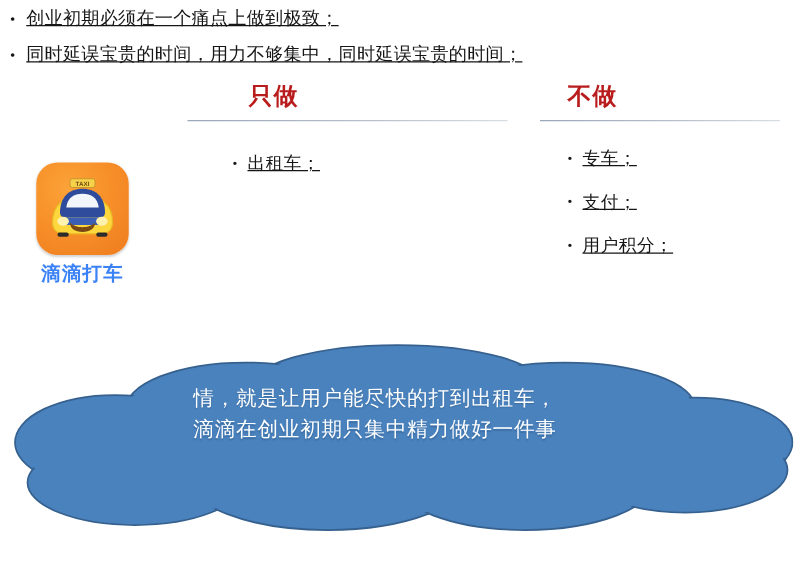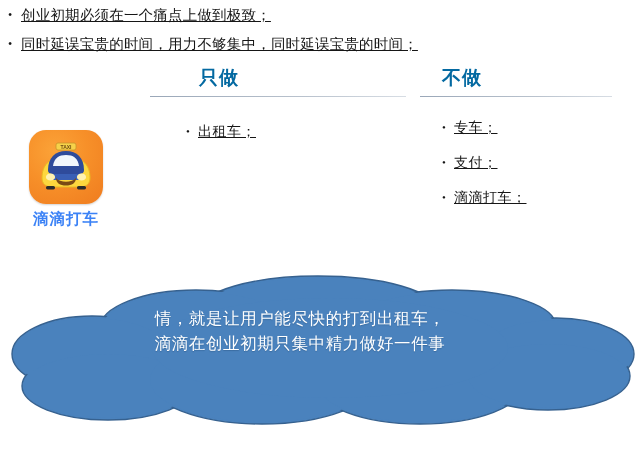--- a/index.html
+++ b/index.html
@@ -52,26 +52,26 @@
     left: 0;
     top: 68px;
     width: 635px;
     height: 175px;
   }
   .col {
     position: absolute;
     top: 0;
   }
   .col-left  { left: 150px; width: 256px; }
-  .col-right { left: 420px; width: 192px; }
+  .col-right { left: 432px; width: 192px; }
 
   .col-head {
     font-size: 19px;
     font-weight: bold;
-    color: #0369a1;
+    color: #b91c1c;
     line-height: 1;
     padding-bottom: 9px;
     letter-spacing: 1px;
   }
   .col-left .col-head  { padding-left: 49px; }
   .col-right .col-head { padding-left: 22px; }
 
   .col-rule {
     height: 1px;
     width: 100%;
@@ -224,21 +224,21 @@
       <div class="col-item">
         <span class="dot">•</span>
         <span class="txt">专车；</span>
       </div>
       <div class="col-item">
         <span class="dot">•</span>
         <span class="txt">支付；</span>
       </div>
       <div class="col-item">
         <span class="dot">•</span>
-        <span class="txt">滴滴打车；</span>
+        <span class="txt">用户积分；</span>
       </div>
     </div>
   </div>
 
 </div>
 
 <div class="cloud-wrap">
   <svg width="635" height="185" viewBox="0 0 635 185" aria-hidden="true">
     <g fill="#4a82bd" stroke="#36618f" stroke-width="1.4" stroke-linejoin="round">
 

